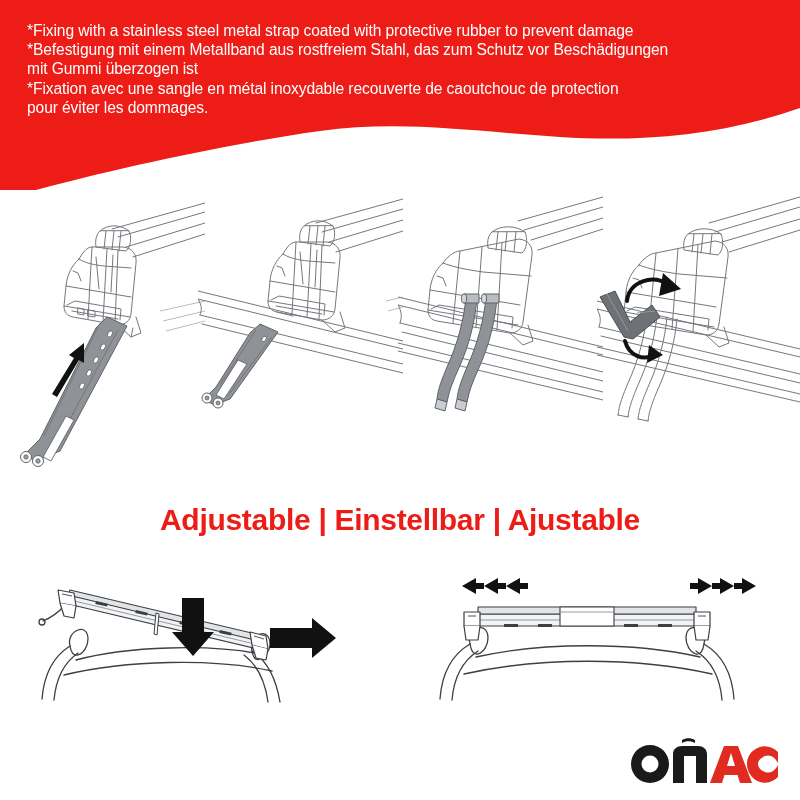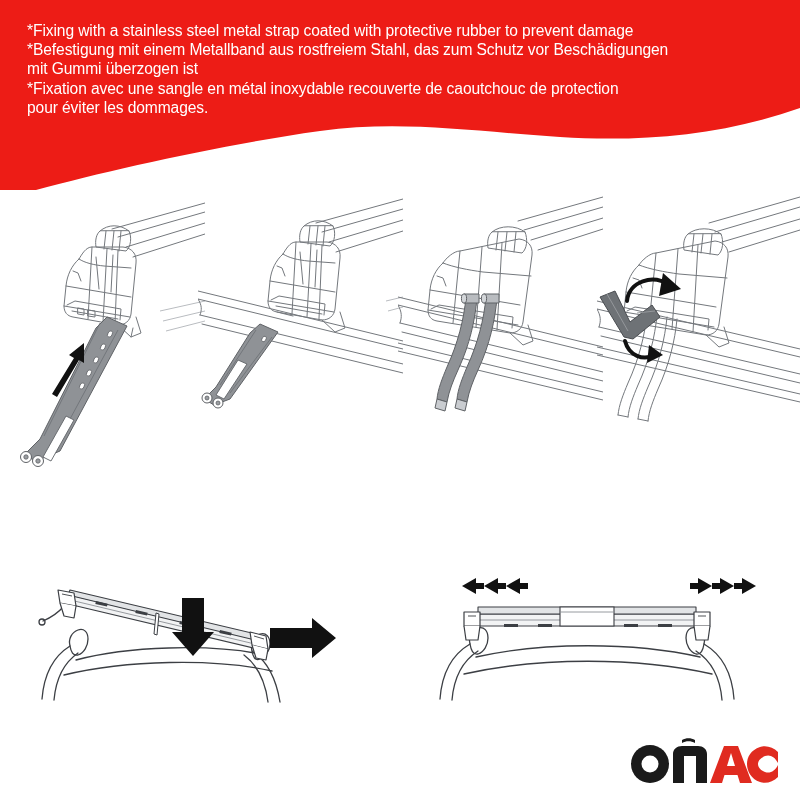--- a/index.html
+++ b/index.html
@@ -352,20 +352,21 @@
         <g>
           <path d="M30,108 C32,88 56,81 72,92" fill="none" stroke="#111111" stroke-width="4" stroke-linecap="round"></path>
           <path d="M66,80 L84,96 L62,103 Z" fill="#111111"></path>
           <path d="M28,148 C32,163 46,168 58,162" fill="none" stroke="#111111" stroke-width="4" stroke-linecap="round"></path>
           <path d="M52,152 L66,162 L50,170 Z" fill="#111111"></path>
         </g>
       </svg>
     </div>
   </div>
 
+  <div id="adjustable-heading">Adjustable | Einstellbar | Ajustable</div>
 
   <div id="adjust-strip">
 
     <div class="adjust-panel" style="left:18px; width:380px;">
       <svg width="380" height="165" viewBox="0 0 380 165" xmlns="http://www.w3.org/2000/svg">
 
         <g fill="none" stroke="#3c3f44" stroke-width="1.3" stroke-linejoin="round" stroke-linecap="round">
           <path d="M24,143 C26,118 36,100 52,90"></path>
           <path d="M36,144 C38,122 47,106 60,97"></path>
           <path d="M262,146 C258,122 248,104 234,95"></path>

